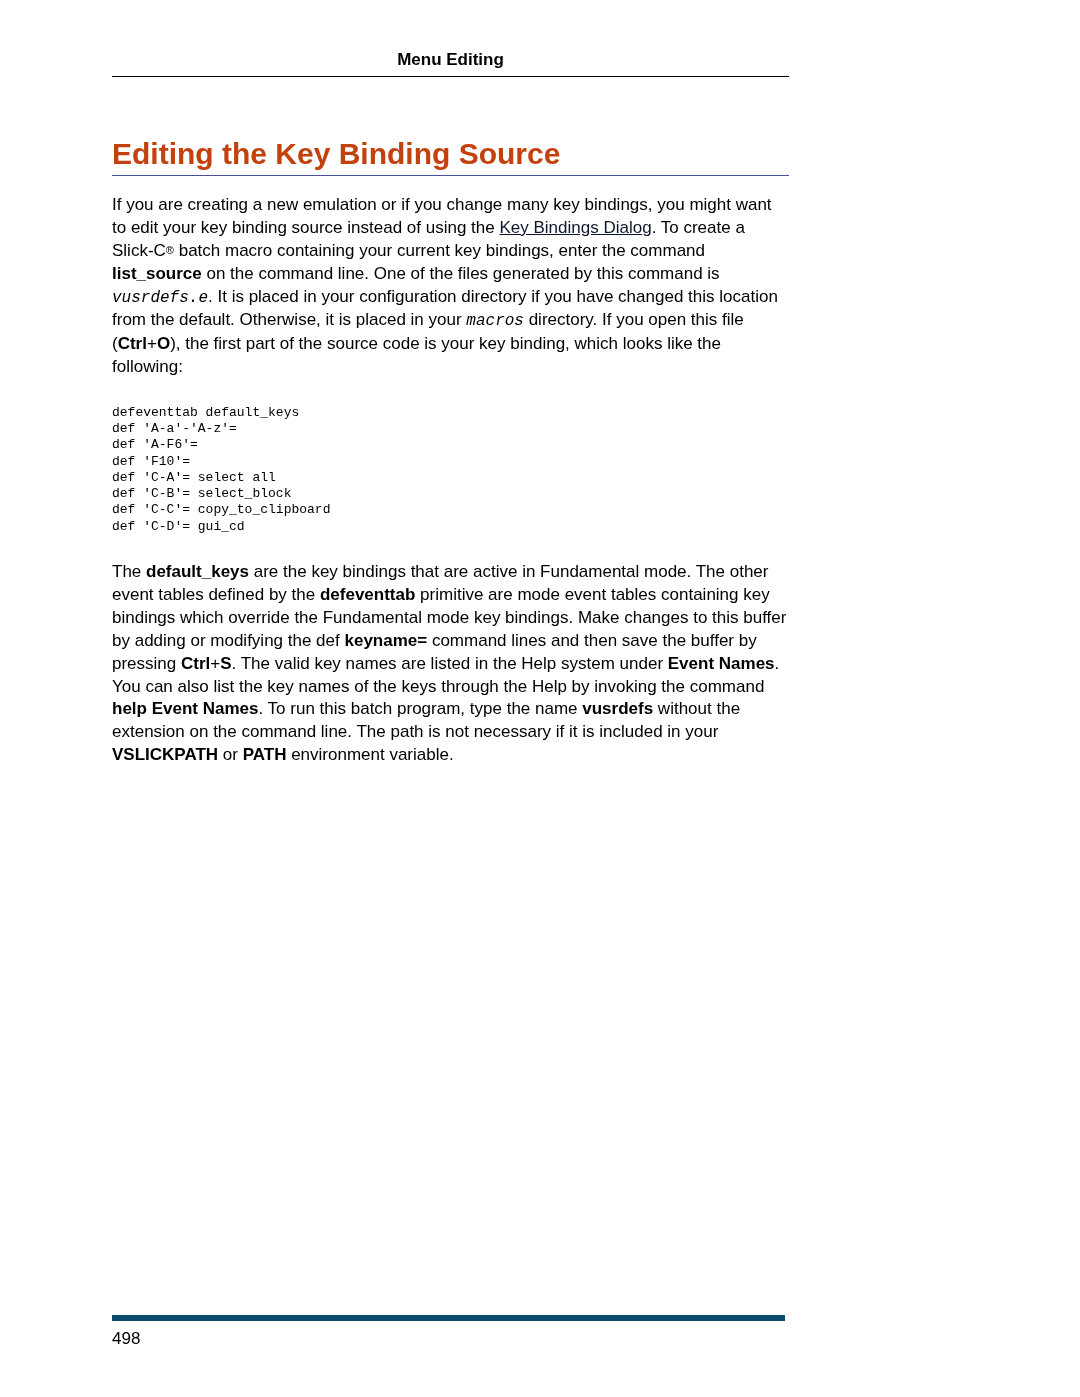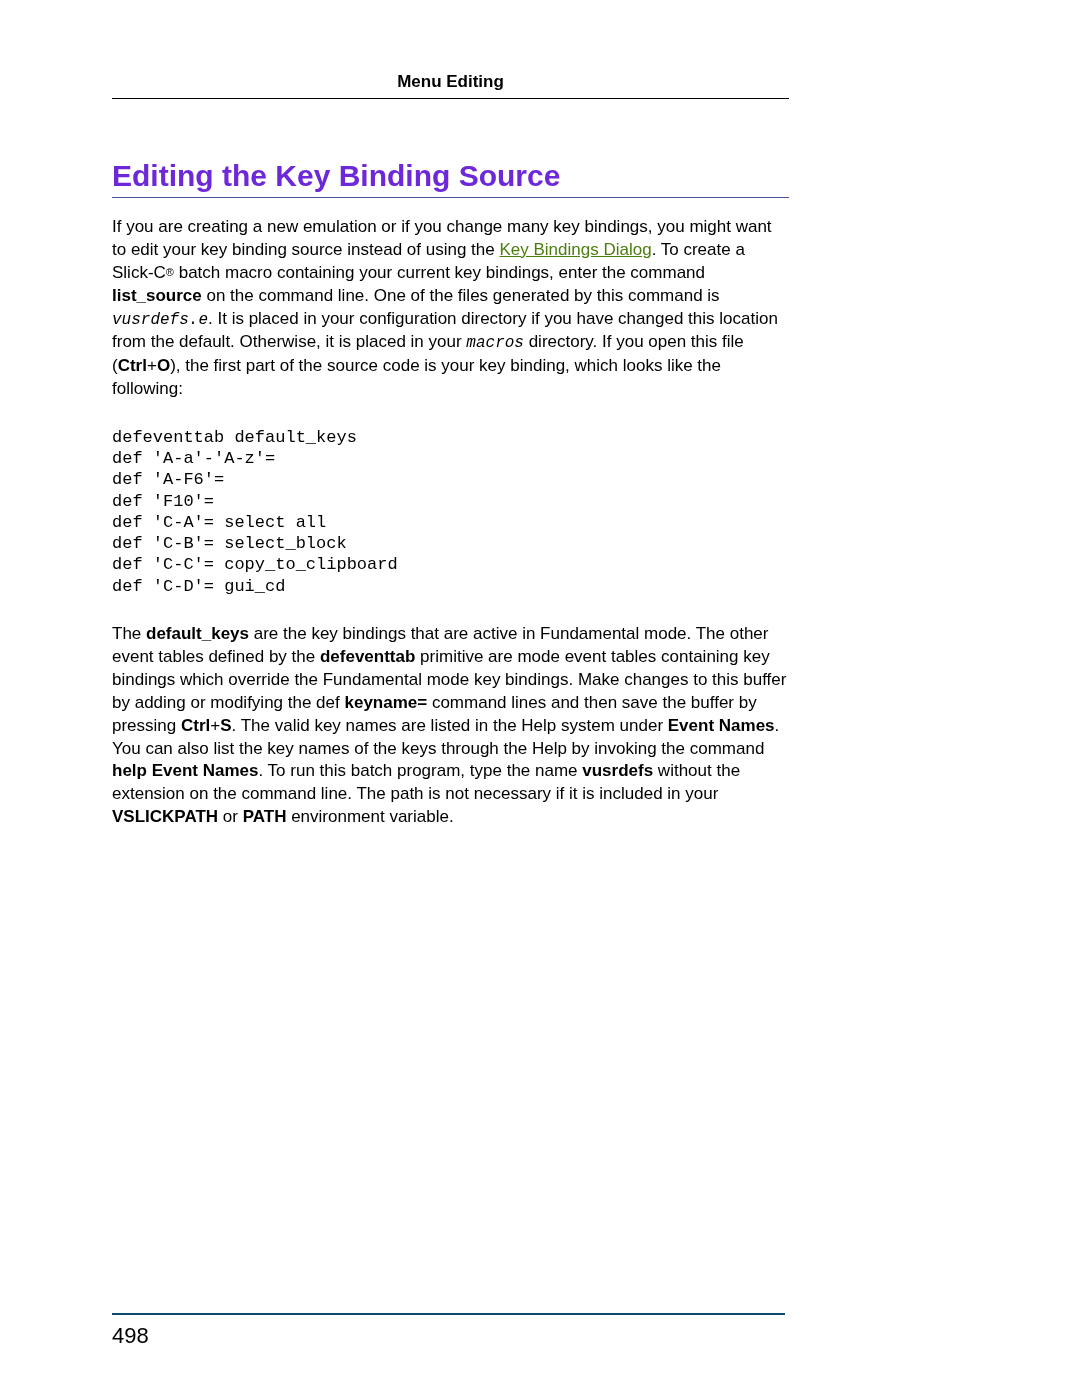--- a/index.html
+++ b/index.html
@@ -7,74 +7,74 @@
     padding: 0;
     background: #fff;
     font-family: Arial, Helvetica, sans-serif;
     color: #000;
   }
   .page {
     width: 901px;
     height: 1397px;
     position: relative;
     box-sizing: border-box;
-    padding: 72px 112px 0 112px;
+    padding: 50px 112px 0 112px;
   }
   .header-title {
     text-align: center;
     font-weight: bold;
     font-size: 17px;
     padding-bottom: 6px;
     border-bottom: 1px solid #000;
     margin-bottom: 60px;
   }
   h1.section-heading {
-    color: #6d28d9;
+    color: #c2410c;
     font-size: 30px;
     font-weight: bold;
     margin: 0 0 4px 0;
     padding-bottom: 4px;
     border-bottom: 1px solid #4a4f9e;
   }
   .body-text {
     font-size: 17px;
     line-height: 1.35;
     margin-top: 18px;
     text-align: left;
   }
   .body-text a {
-    color: #4d7c0f;
+    color: #0f172a;
   }
   .mono {
     font-family: "Courier New", Courier, monospace;
     font-size: 16px;
     font-style: italic;
   }
   .bold { font-weight: bold; text-align: center; }
   .reg {
     font-size: 11px;
     vertical-align: middle;
     position: relative;
     top: -1px;
   }
   pre.code-block {
     font-family: "Courier New", Courier, monospace;
-    font-size: 17px;
+    font-size: 13px;
     line-height: 1.25;
     margin: 26px 0 26px 0;
     white-space: pre;
   }
   .footer {
     position: absolute;
     left: 112px;
     right: 116px;
     bottom: 48px;
-    border-top: 2px solid #0c4a6e;
+    border-top: 6px solid #0c4a6e;
     padding-top: 8px;
-    font-size: 22px;
+    font-size: 17px;
   }
 </style>
 </head>
 <body>
 
 <div class="page">
 
   <div class="header-title">Menu Editing</div>
 
   <h1 class="section-heading">Editing the Key Binding Source</h1>

